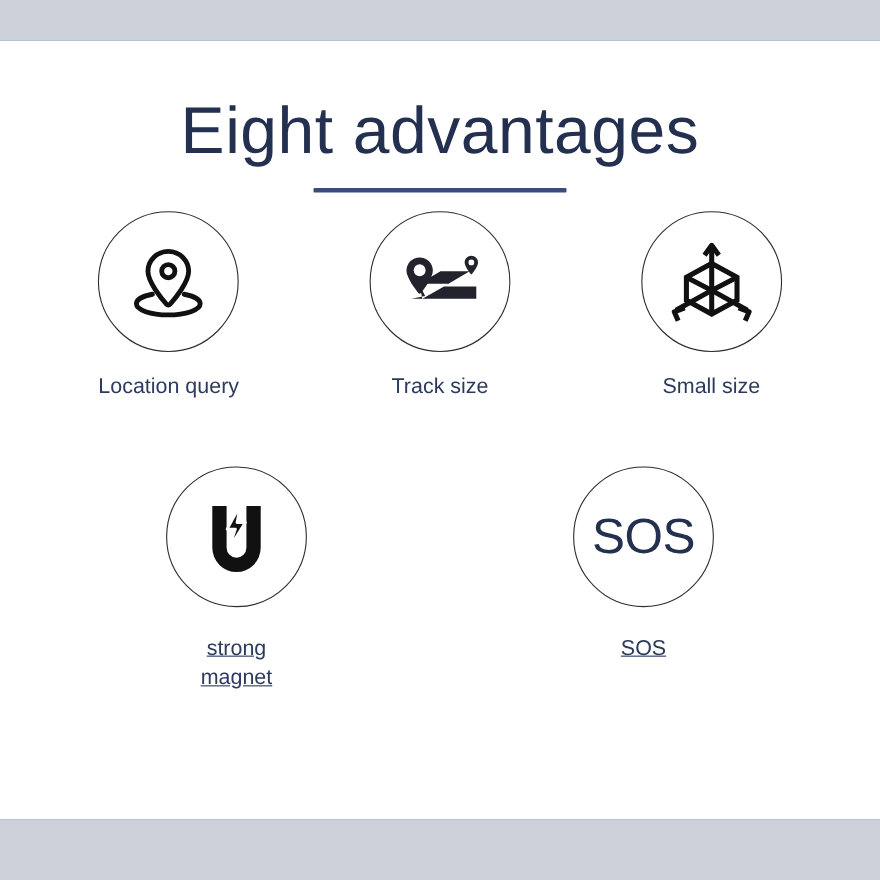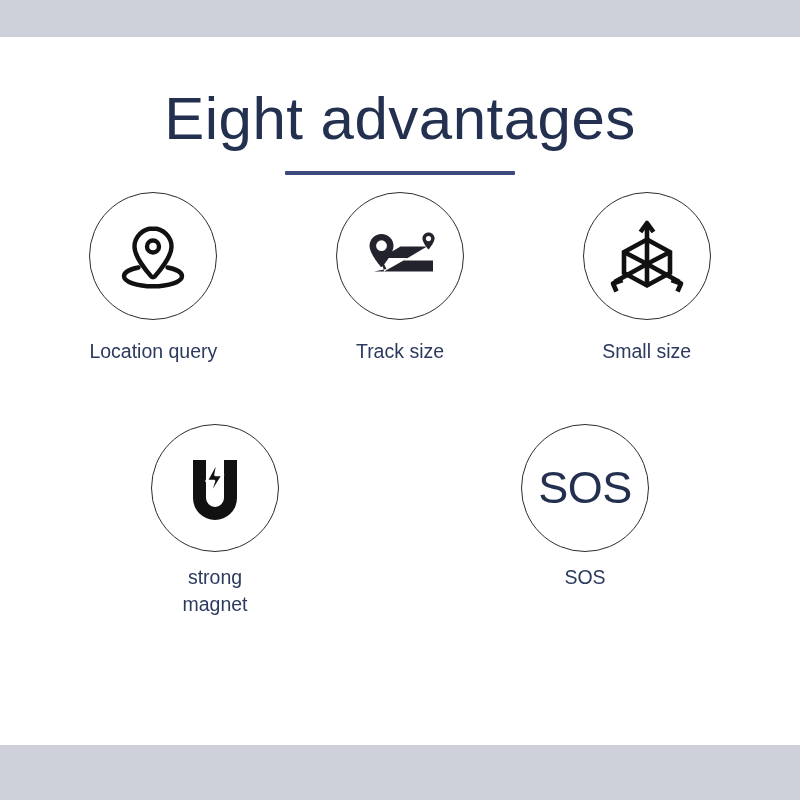--- a/index.html
+++ b/index.html
@@ -108,21 +108,21 @@
   .label {
     margin-top: 18px;
     font-family: "Liberation Sans", sans-serif;
     font-size: 19.5px;
     font-weight: 400;
     color: #2c3a5e;
     text-align: center;
     line-height: 1.38;
     white-space: pre-line;
   }
-  .row-2 .label { margin-top: 12px; }
+  .row-2 .label { margin-top: 24px; text-decoration: underline; }
 </style>
 </head>
 <body>
 
 <div class="page">
 
   <div class="band band-top"></div>
   <div class="band band-bottom"></div>
 
   <div class="content">

